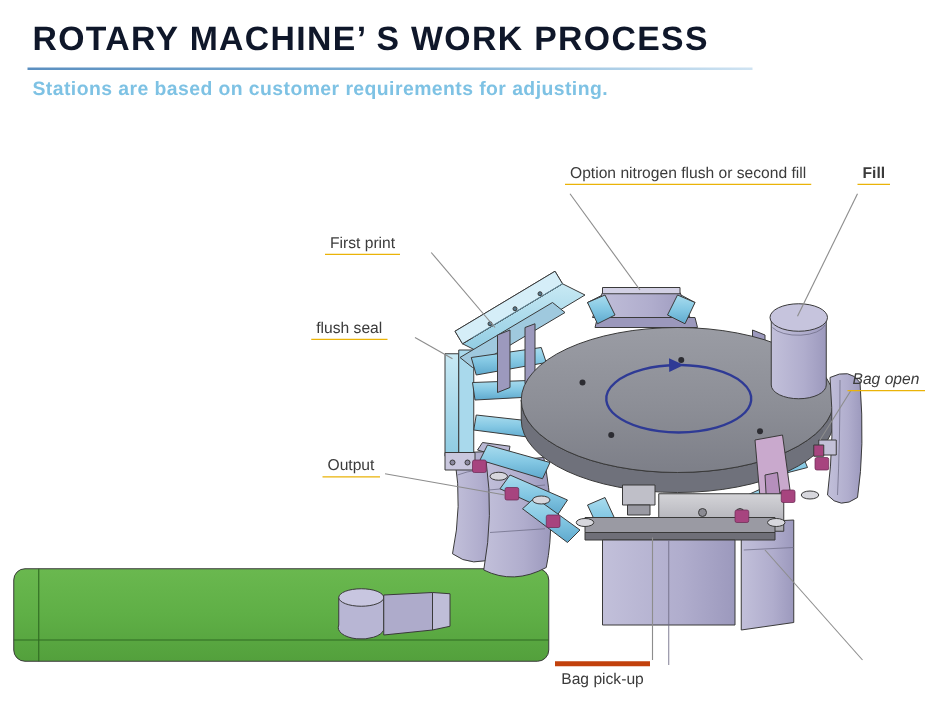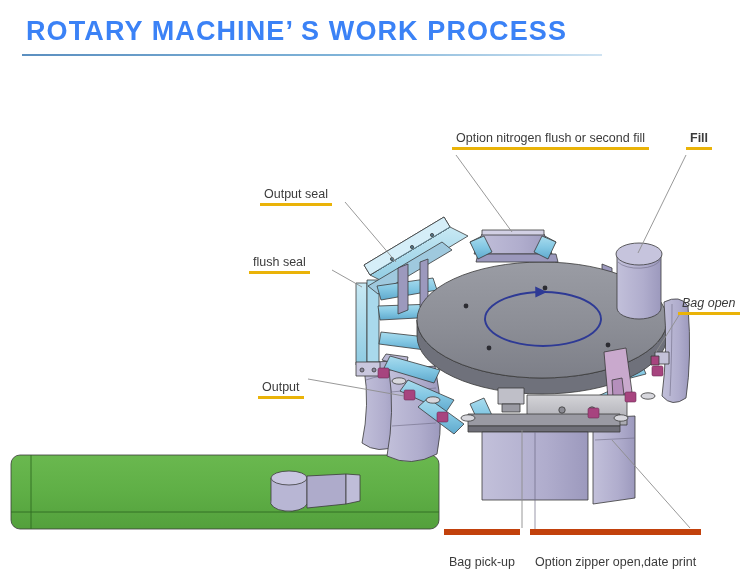--- a/index.html
+++ b/index.html
@@ -8,48 +8,49 @@
     font-family:"Liberation Sans","DejaVu Sans",sans-serif;
     -webkit-font-smoothing:antialiased;
   }
   #page{position:absolute;left:0;top:0;width:750px;height:570px;background:#fff;}
 
   
   .hdr{position:absolute;left:0;top:0;width:750px;height:100px;}
   .title{
     position:absolute;left:26px;top:18px;
     font-size:27px;letter-spacing:1.1px;font-weight:600;
-    color:#3b82f6;white-space:nowrap;line-height:1;
+    color:#0f172a;white-space:nowrap;line-height:1;
   }
   .title-rule{
     position:absolute;left:22px;top:54px;width:580px;height:2px;
     background:linear-gradient(to right,#5b8fc0 0%,#7fb3d8 55%,#cfe3f2 100%);
   }
   .subtitle{
     position:absolute;left:26px;top:64px;
     font-size:15.5px;font-weight:700;letter-spacing:.35px;
     color:#7ec2e4;white-space:nowrap;line-height:1;
   }
 
   
   .cl{position:absolute;font-size:12.5px;color:#3b3b3b;white-space:nowrap;
       font-family:"Liberation Sans","DejaVu Sans",sans-serif;line-height:14px;}
-  .cl.under{border-bottom:3px solid #eab308;padding:0 4px 2px 4px;}
-  .cl.over{border-top:6px solid #c2410c;padding:20px 5px 0 5px;}
+  .cl.under{border-bottom:1px solid #eab308;padding:0 4px 2px 4px;}
+  .cl.over{border-top:4px solid #c2410c;padding:3px 5px 0 5px;}
 
   .svgwrap{position:absolute;left:0;top:0;width:750px;height:570px;pointer-events:none;}
 </style>
 </head>
 <body>
 
 <div id="page">
 
   <div class="hdr">
     <div class="title">ROTARY MACHINE’ S WORK PROCESS</div>
     <div class="title-rule"></div>
+    <div class="subtitle">Stations are based on customer requirements for adjusting.</div>
   </div>
 
   <svg class="svgwrap" viewBox="0 0 750 570">
     <defs>
       <linearGradient id="gDisc" x1="0" y1="0" x2="0" y2="1">
         <stop offset="0" stop-color="#9a9ca4"></stop>
         <stop offset="0.55" stop-color="#8c8e96"></stop>
         <stop offset="1" stop-color="#7d7f88"></stop>
       </linearGradient>
       <linearGradient id="gArm" x1="0" y1="0" x2="0" y2="1">
@@ -249,25 +250,24 @@
       <path d="M522,528 L522,430"></path>
 
       <path d="M690,528 L612,440"></path>
     </g>
   </svg>
 
   <div class="cl under" style="left:452px;top:131px;">Option nitrogen flush or second fill</div>
 
   <div class="cl under" style="left:686px;top:131px;font-weight:bold;">Fill</div>
 
-  <div class="cl under" style="left:260px;top:187px;">Output seal</div>
+  <div class="cl under" style="left:260px;top:187px;">First print</div>
 
   <div class="cl under" style="left:249px;top:255px;">flush seal</div>
 
-  <div class="cl under" style="left:258px;top:380px;">Output</div>
+  <div class="cl under" style="left:258px;top:365px;">Output</div>
 
   <div class="cl under" style="left:678px;top:296px;font-style:italic;">Bag open</div>
 
   <div class="cl over" style="left:444px;top:529px;">Bag pick-up</div>
 
-  <div class="cl over" style="left:530px;top:529px;">Option zipper  open,date print</div>
 
 </div>
 
 </body></html>

